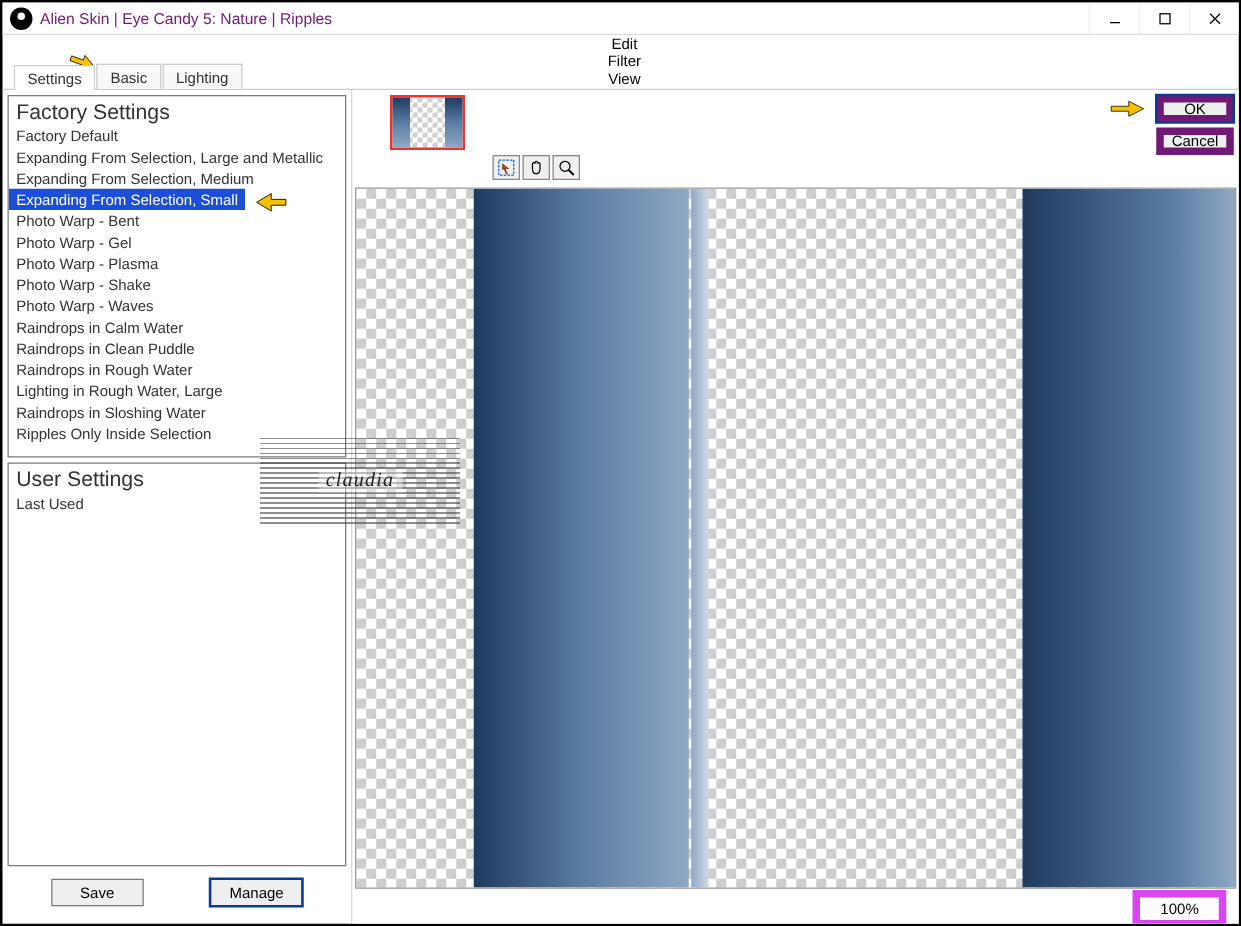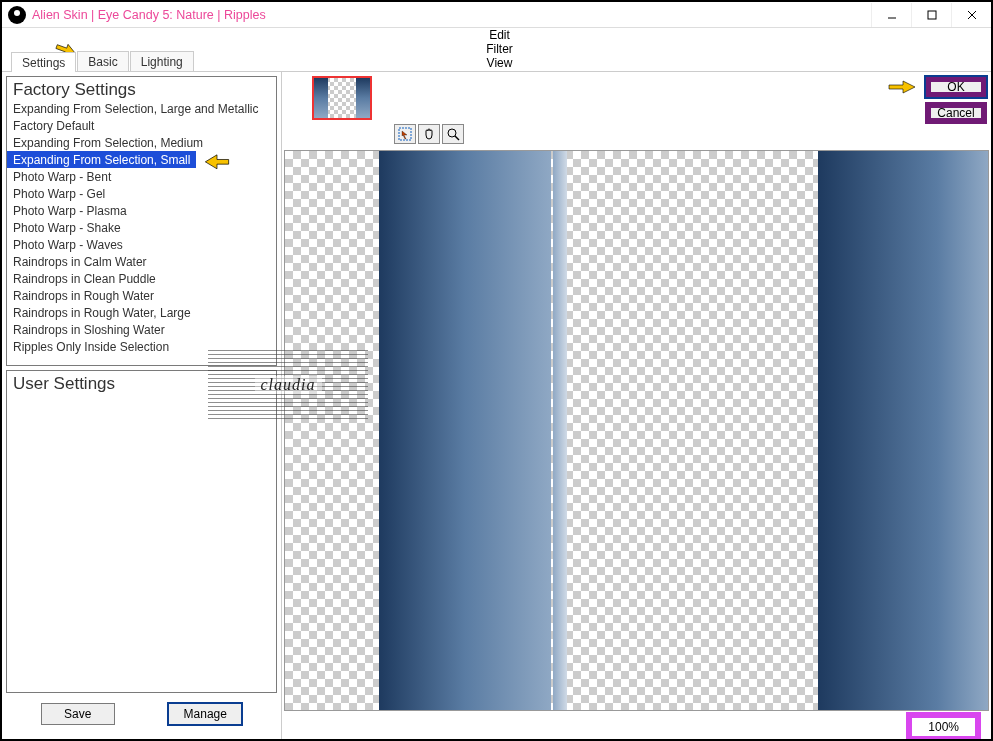--- a/index.html
+++ b/index.html
@@ -3,21 +3,21 @@
 <meta charset="utf-8">
 <style>
 * { box-sizing: border-box; margin: 0; padding: 0; font-family: "Segoe UI", Tahoma, sans-serif; font-size: 12px; }
 html, body { width: 993px; height: 741px; overflow: hidden; }
 body { border: 2px solid #000; background: #fff; display: flex; flex-direction: column; }
 
 
 .titlebar { height: 26px; display: flex; align-items: center; background: #fff; border-bottom: 1px solid #ddd; }
 .titlebar .icon { width: 18px; height: 18px; margin: 0 6px; border-radius: 50%; background: #000; position: relative; }
 .titlebar .icon::after { content:""; position:absolute; width:6px; height:6px; background:#fff; border-radius:50%; top:4px; left:6px; }
-.titlebar .title { flex: 1; font-size: 12.5px; color: #ec4899; }
+.titlebar .title { flex: 1; font-size: 12.5px; color: #701a75; }
 .titlebar .winbtn { width: 40px; height: 24px; display: flex; align-items: center; justify-content: center; border-left: 1px solid #eee; }
 .titlebar .winbtn svg { width: 12px; height: 12px; stroke: #000; stroke-width: 1; fill: none; }
 
 
 .menubar { height: 22px; display: flex; align-items: center; padding-left: 6px; position: relative; flex-direction: column; }
 .menubar span { color: #000; }
 .pointer-hand { position: absolute; width: 24px; height: 22px; }
 .pointer-hand svg { width: 100%; height: 100%; }
 
 
@@ -128,46 +128,47 @@
   <div class="tab active">Settings</div>
   <div class="tab">Basic</div>
   <div class="tab">Lighting</div>
 </div>
 
 <div class="main">
 
   <div class="leftpanel">
     <div class="listbox factory">
       <div class="list-header">Factory Settings</div>
+      <div class="list-item">Factory Default</div>
       <div class="list-item">Expanding From Selection, Large and Metallic</div>
-      <div class="list-item">Factory Default</div>
       <div class="list-item">Expanding From Selection, Medium</div>
       <div style="position:relative;">
         <div class="list-item selected">Expanding From Selection, Small</div>
         <div class="sel-hand hand-svg">
           <svg viewBox="0 0 24 20">
               <path d="M22 9 L12 9 L12 5 L2 11 L12 17 L12 13 L22 13 Z"></path>
             </svg>
         </div>
       </div>
       <div class="list-item">Photo Warp - Bent</div>
       <div class="list-item">Photo Warp - Gel</div>
       <div class="list-item">Photo Warp - Plasma</div>
       <div class="list-item">Photo Warp - Shake</div>
       <div class="list-item">Photo Warp - Waves</div>
       <div class="list-item">Raindrops in Calm Water</div>
       <div class="list-item">Raindrops in Clean Puddle</div>
       <div class="list-item">Raindrops in Rough Water</div>
-      <div class="list-item">Raindrops in Rough Water, Large</div>
+      <div class="list-item">Lighting in Rough Water, Large</div>
       <div class="list-item">Raindrops in Sloshing Water</div>
       <div class="list-item">Ripples Only Inside Selection</div>
     </div>
 
     <div class="listbox user">
       <div class="list-header">User Settings</div>
+      <div class="list-item">Last Used</div>
     </div>
 
     <div class="btnrow">
       <div class="btn">Save</div>
       <div class="btn focus">Manage</div>
     </div>
   </div>
 
   <div class="rightarea">
 

